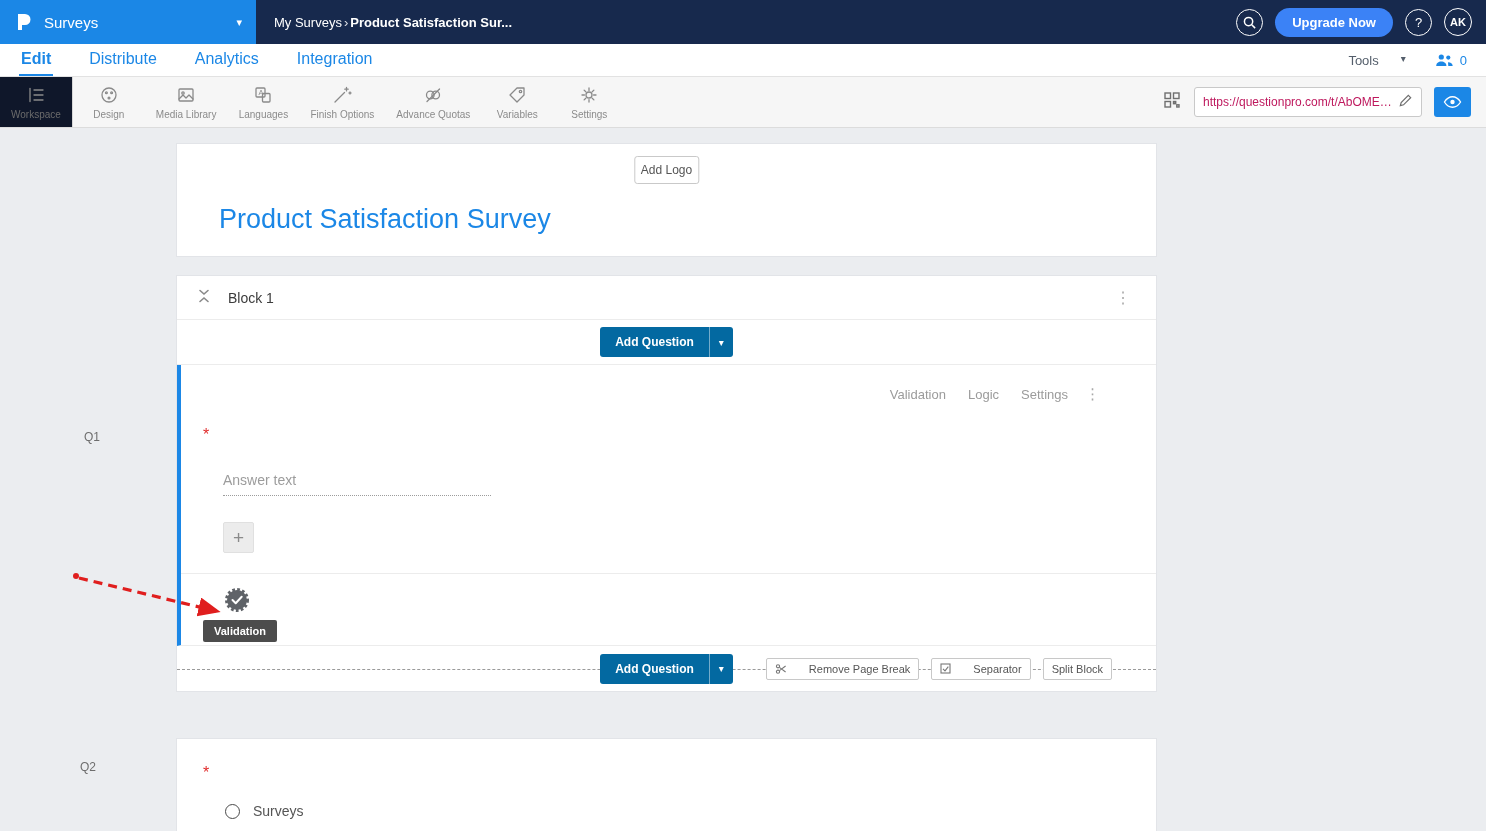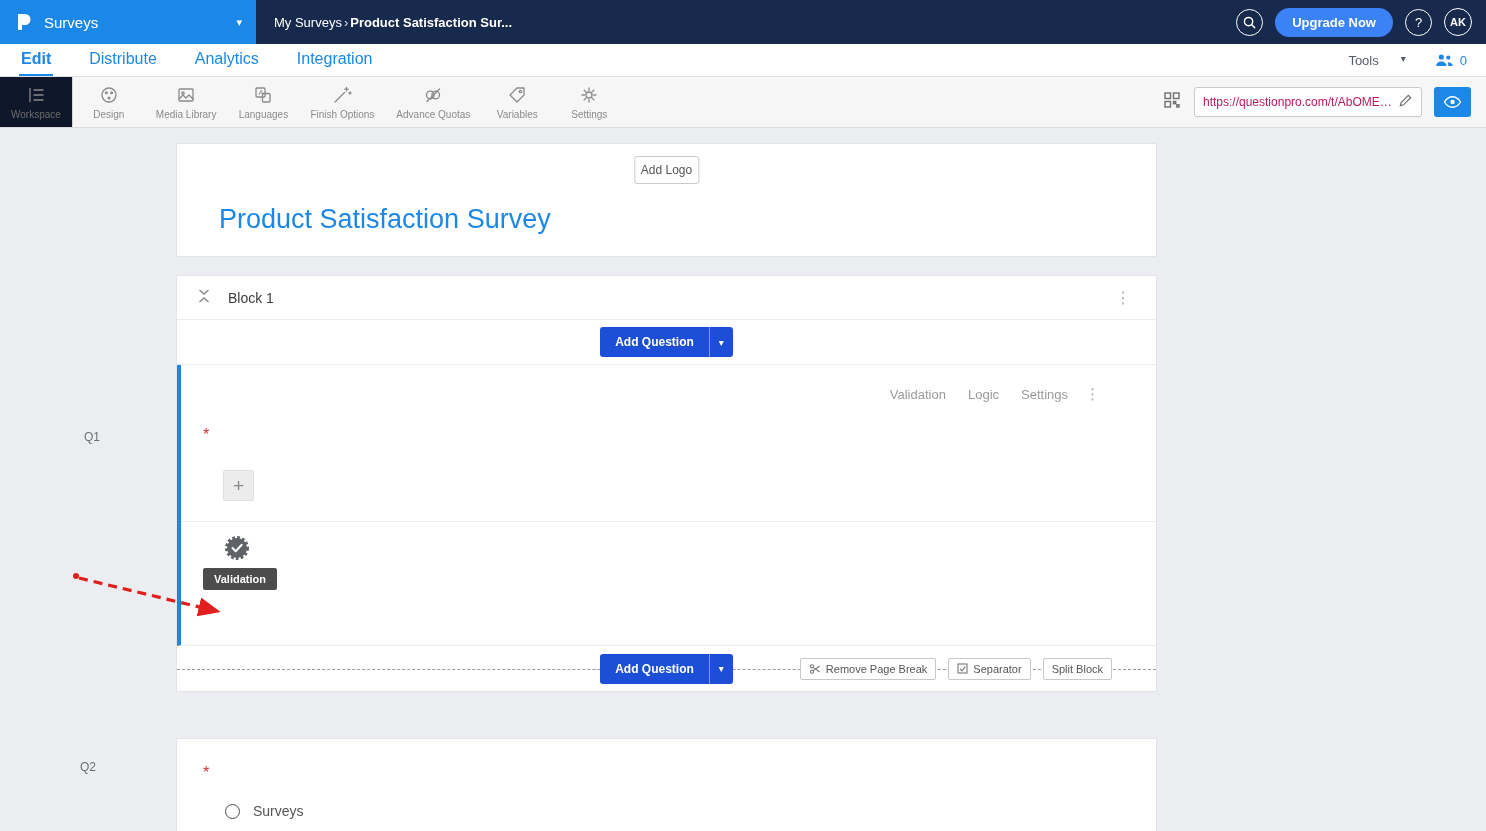--- a/index.html
+++ b/index.html
@@ -50,42 +50,42 @@
   .survey-header{height:114px;position:relative;margin-bottom:18px}
   .add-logo{position:absolute;top:12px;left:50%;transform:translateX(-50%);background:#fff;border:1px solid #c9c9c9;border-radius:3px;padding:6px 6px;font-size:12px;color:#555;cursor:pointer}
   .survey-title{position:absolute;left:42px;top:60px;font-size:27px;color:#1b87e6;cursor:text}
 
   .block-header{height:44px;display:flex;align-items:center;padding:0 19px;border-bottom:1px solid #ececec}
   .collapse-icon svg{stroke:#8a8a8a;fill:none;stroke-width:1.6;stroke-linecap:round;cursor:pointer}
   .block-name{font-size:14px;color:#3c3c3c;margin-left:16px}
   .kebab{margin-left:auto;color:#adadad;font-size:16px;cursor:pointer;padding:0 6px}
 
   .addq-row{height:45px;display:flex;align-items:center;justify-content:center;border-bottom:1px solid #ececec;position:relative}
-  .addq-btn{display:inline-flex;align-items:stretch;background:#1d4ed8;border-radius:3px;overflow:hidden;cursor:pointer;position:relative;z-index:2}
+  .addq-btn{display:inline-flex;align-items:stretch;background:#0369a1;border-radius:3px;overflow:hidden;cursor:pointer;position:relative;z-index:2}
   .addq-main{color:#fff;font-size:12px;font-weight:bold;padding:8px 15px}
   .addq-caret{border-left:1px solid rgba(255,255,255,.45);color:#fff;font-size:10px;display:flex;align-items:center;padding:0 9px}
 
   .q1{position:relative;height:281px;border-left:4px solid #1b87e6;border-bottom:1px solid #ececec;background:#fff}
   .q-actions{position:absolute;top:22px;right:88px;display:flex;gap:22px;font-size:13px;color:#9b9b9b}
   .q-actions span{cursor:pointer}
   .q-dots{position:absolute;top:20px;right:56px;color:#a8a8a8;font-size:15px;cursor:pointer}
   .q-title-row{display:flex;padding:58px 40px 0 22px}
   .q-star{color:#e02b2b;font-size:16px;margin-right:13px;margin-top:3px}
   .q-text{flex:1;font-size:17px;color:#4a4a4a;padding-bottom:16px;border-bottom:1px solid #e3e3e3;cursor:text}
   .answer-placeholder{margin:28px 0 0 42px;width:268px;font-size:14px;color:#9c9c9c;padding-bottom:7px;border-bottom:1px dotted #9c9c9c;cursor:text}
   .plus-btn{margin:26px 0 0 42px;width:31px;height:31px;background:#ececec;border:1px solid #e0e0e0;border-radius:2px;color:#8a8a8a;font-size:19px;display:flex;align-items:center;justify-content:center;cursor:pointer}
   .q1-divider{border-top:1px solid #ececec;margin-top:20px}
   .badge-row{position:relative;padding:12px 0 0 42px}
   .validation-badge{cursor:pointer;display:inline-block}
   .tooltip{position:absolute;left:22px;top:46px;background:#4c4c4c;color:#fff;font-size:11px;font-weight:bold;padding:5px 11px;border-radius:2px;white-space:nowrap;z-index:10}
 
   .addq2{position:relative;height:45px;display:flex;align-items:center;justify-content:center}
   .dash-line{position:absolute;left:0;right:0;top:50%;border-top:1px dashed #9a9a9a;z-index:1}
   .pb-group{position:absolute;right:44px;top:50%;transform:translateY(-50%);display:flex;align-items:center;gap:12px;z-index:2}
-  .pb-btn{background:#fff;border:1px solid #c8c8c8;border-radius:2px;padding:4px 8px;font-size:11px;color:#555;display:flex;align-items:center;gap:5px;white-space:nowrap;cursor:pointer}
+  .pb-btn{background:#fff;border:1px solid #c8c8c8;border-radius:2px;padding:4px 8px;font-size:11px;color:#555;display:flex;align-items:center;gap:22px;white-space:nowrap;cursor:pointer}
   .pb-btn svg{stroke:#777;fill:none;stroke-width:1.1}
 
   .gap{height:46px}
 
   .q2{height:95px;overflow:hidden}
   .q2-title-row{display:flex;padding:22px 40px 0 26px}
   .q2 .q-text{border-bottom:none;padding-bottom:0}
   .radio-row{display:flex;align-items:center;gap:13px;margin:21px 0 0 48px;cursor:pointer}
   .radio{width:15px;height:15px;border:1.6px solid #4a4a4a;border-radius:50%;background:#fff}
   .radio-label{font-size:14px;color:#555}
@@ -282,20 +282,21 @@
           <span>Validation</span>
           <span>Logic</span>
           <span>Settings</span>
         </div>
         <span class="q-dots">⋮</span>
 
         <div class="q-title-row">
           <span class="q-star">*</span>
         </div>
 
+        <div class="answer-placeholder">Answer text</div>
 
         <div class="plus-btn">+</div>
 
         <div class="q1-divider"></div>
 
         <div class="badge-row">
           <span class="validation-badge">
             <svg width="28" height="28" viewBox="0 0 28 28">
               <circle cx="14" cy="14" r="10" fill="#5f6368" stroke="#5f6368" stroke-width="4" stroke-dasharray="2.6 2.1"></circle>
               <path d="M9.5 14l3.2 3.2 6-6.5" stroke="#fff" stroke-width="2" fill="none" stroke-linecap="round" stroke-linejoin="round"></path>

